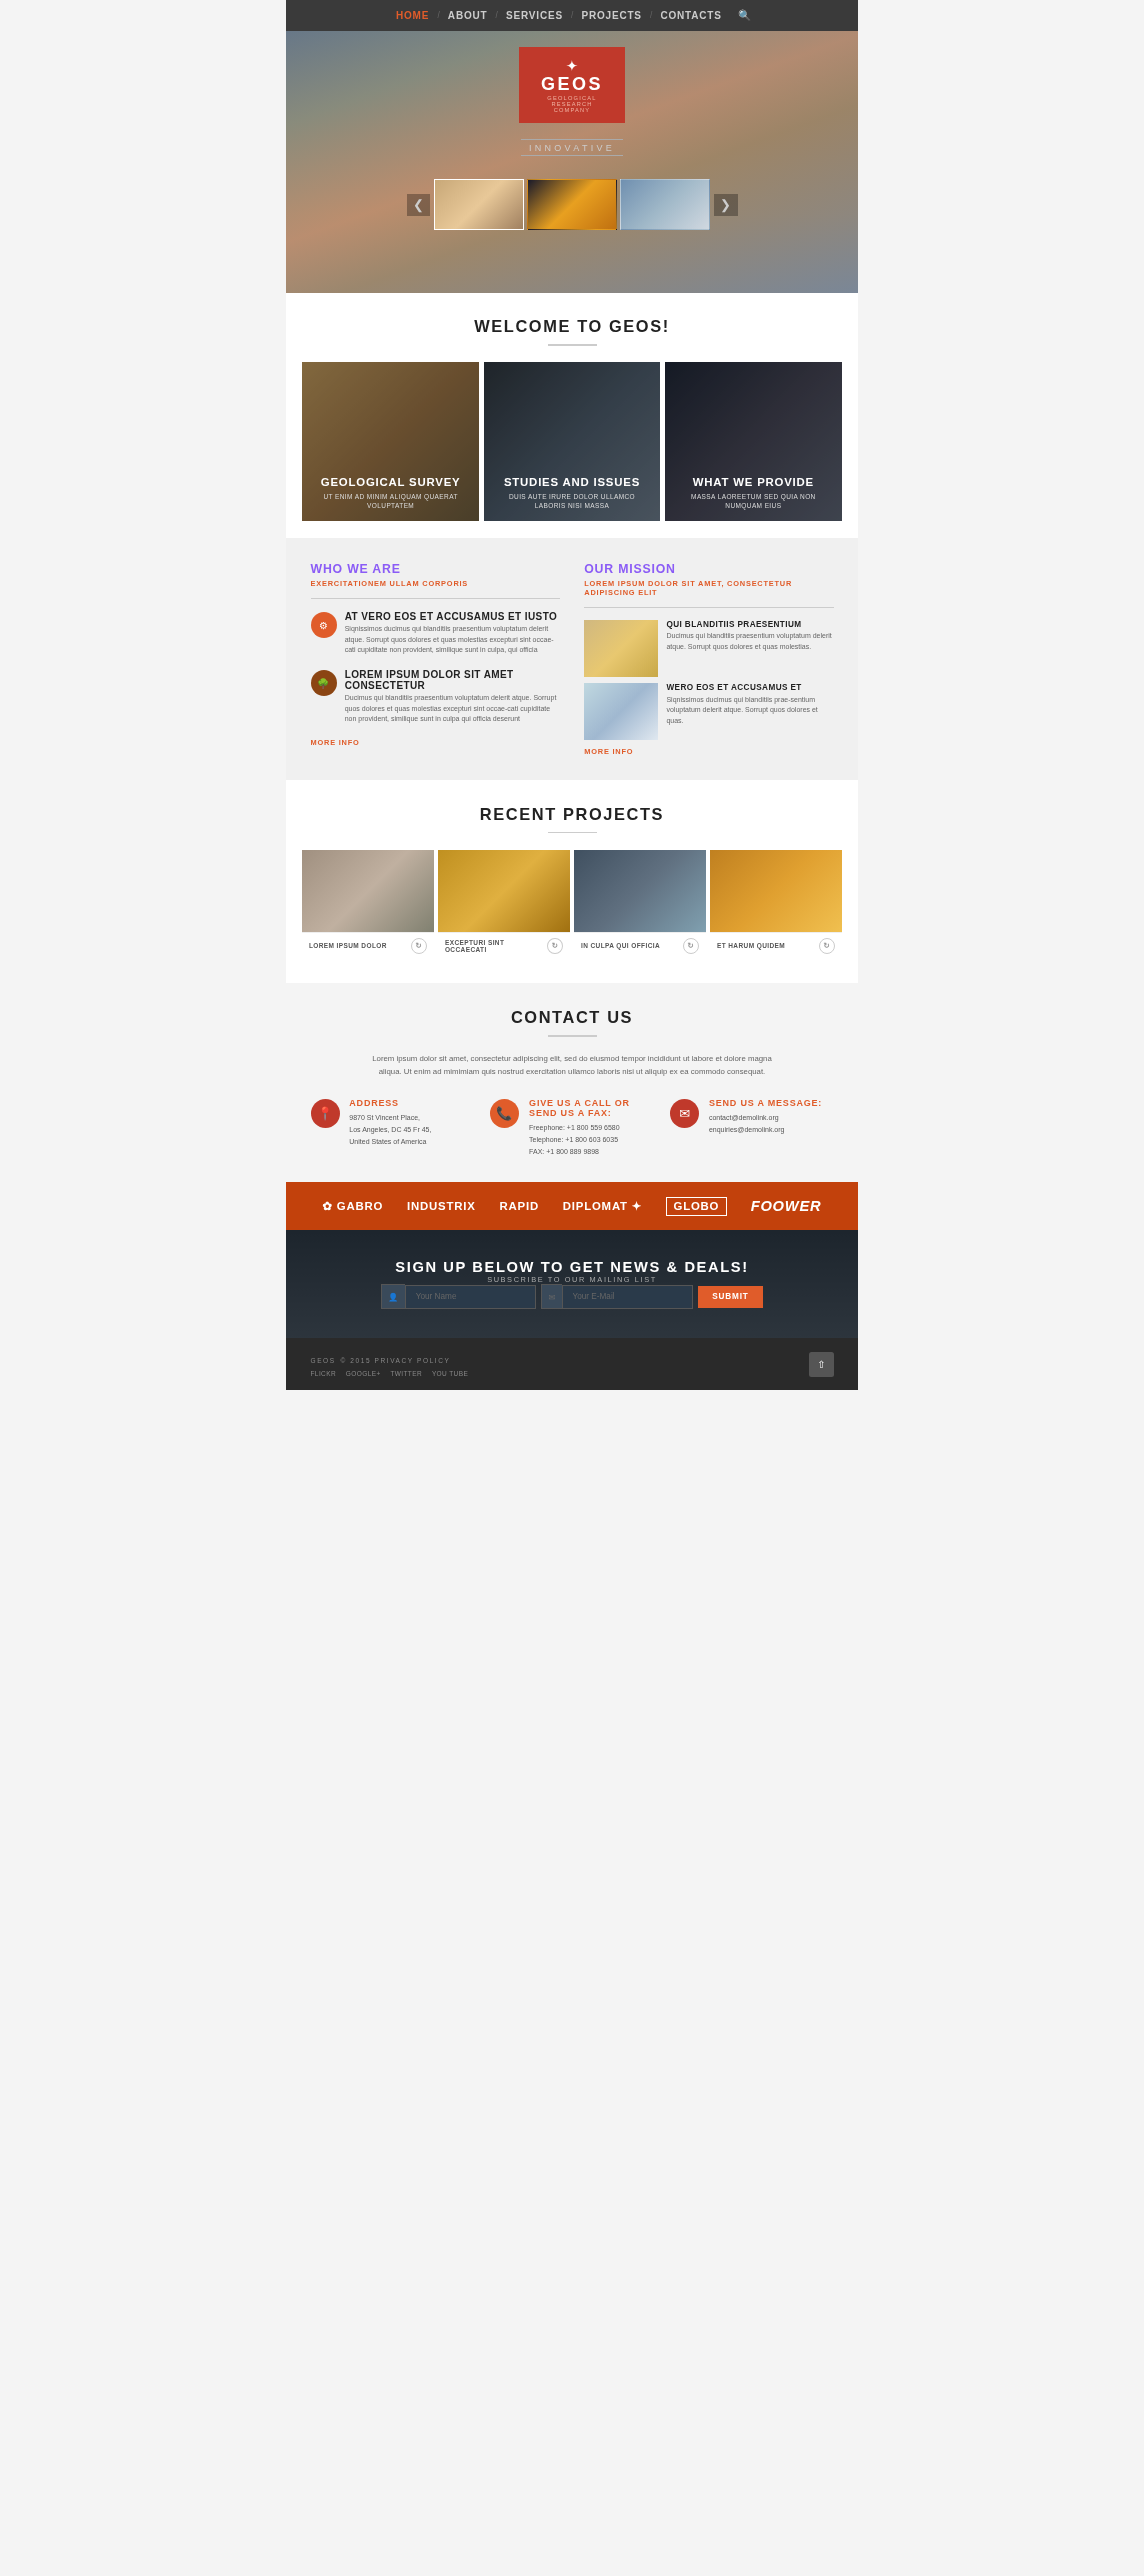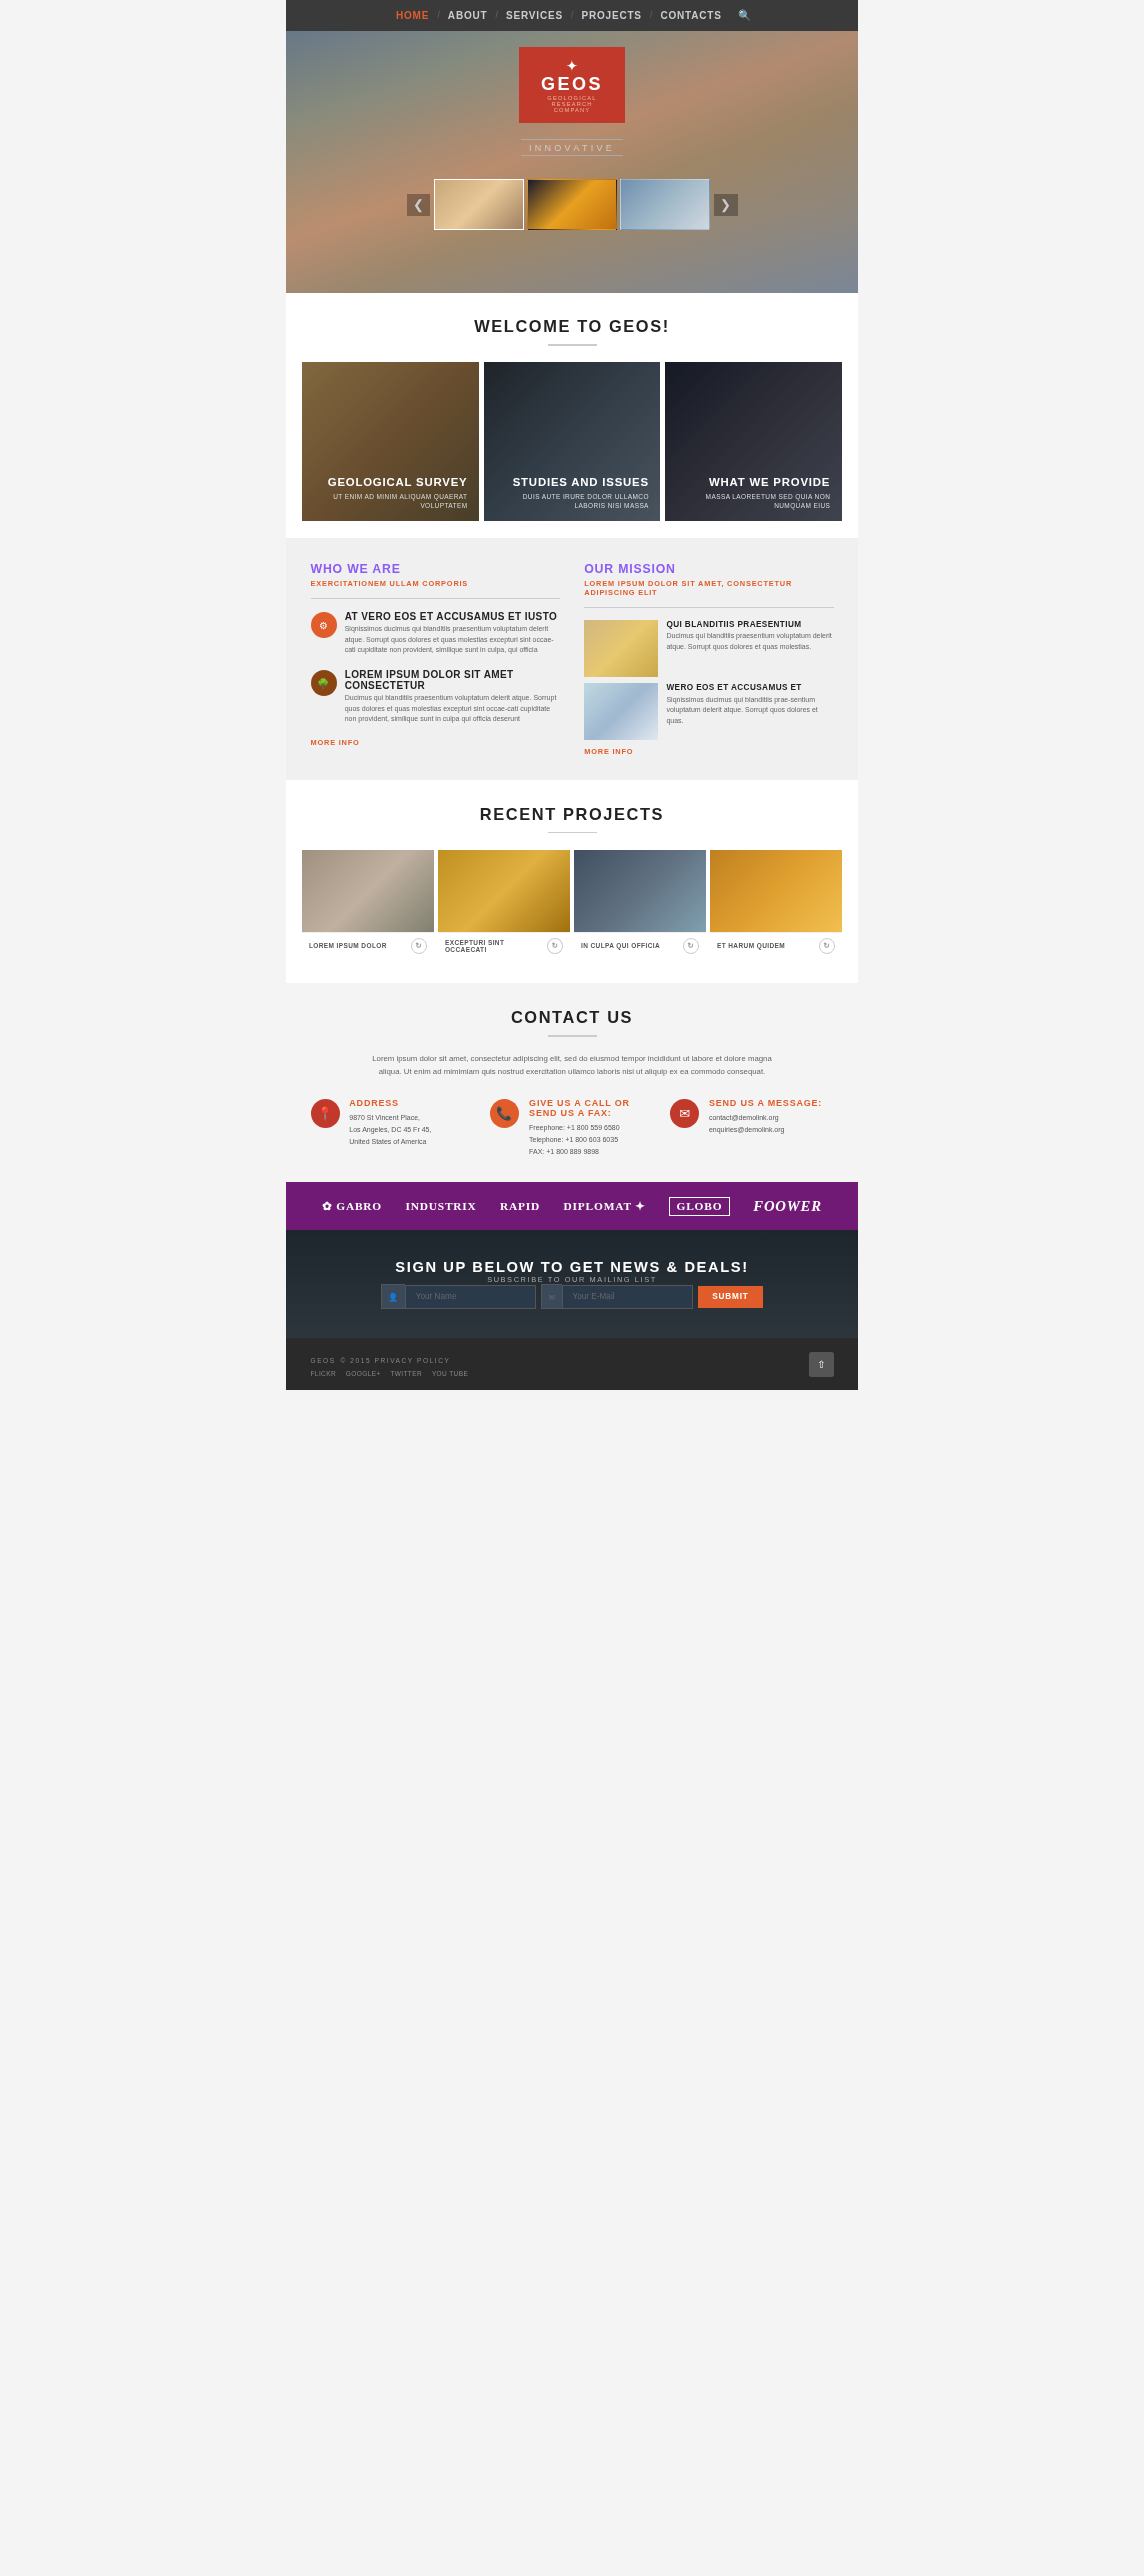--- a/index.html
+++ b/index.html
@@ -123,21 +123,20 @@
       margin-top: 8.2px;
     }
     .service-card {
       flex: 1;
       height: 159px;
       position: relative;
       overflow: hidden;
       display: flex;
       align-items: flex-end;
       padding: 11.4px;
-      text-align: right;
     }
     .service-card-1 { background: linear-gradient(135deg, #c8a060, #a07848, #706040); }
     .service-card-2 { background: linear-gradient(135deg, #303840, #506070, #708090); }
     .service-card-3 { background: linear-gradient(135deg, #202838, #484858, #606878); }
     .card-overlay {
       position: absolute;
       inset: 0;
       background: rgba(0,0,0,0.35);
     }
     .card-content { position: relative; z-index: 1; }
@@ -301,26 +300,25 @@
       margin-top: 1.6px;
     }
     .icon-location { background: #c0392b; color: white; }
     .icon-phone { background: #e05c2a; color: white; }
     .icon-email { background: #c0392b; color: white; }
     .contact-info h4 { color: #e05c2a; font-size: 9px; font-weight: bold; text-transform: uppercase; letter-spacing: 0.8px; margin-bottom: 4.1px; }
     .contact-info p { font-size: 7px; color: #555; line-height: 1.7; }
 
     
     .partners-bar {
-      background: #701a75;
+      background: #c2410c;
       padding: 14.7px 24.5px;
       display: flex;
       align-items: center;
       justify-content: space-around;
-      font-family: Liberation Serif, serif;
     }
     .partner-logo { color: white; font-weight: 900; font-size: 11.4px; letter-spacing: 0.8px; text-transform: uppercase; }
     .partner-logo.outlined { border: 1.6px solid white; padding: 2.5px 6.5px; }
 
     
     .subscribe-section {
       background: linear-gradient(to bottom, #3a4a5a, #5a6a7a);
       padding: 29px 24.5px;
       text-align: center;
       position: relative;

